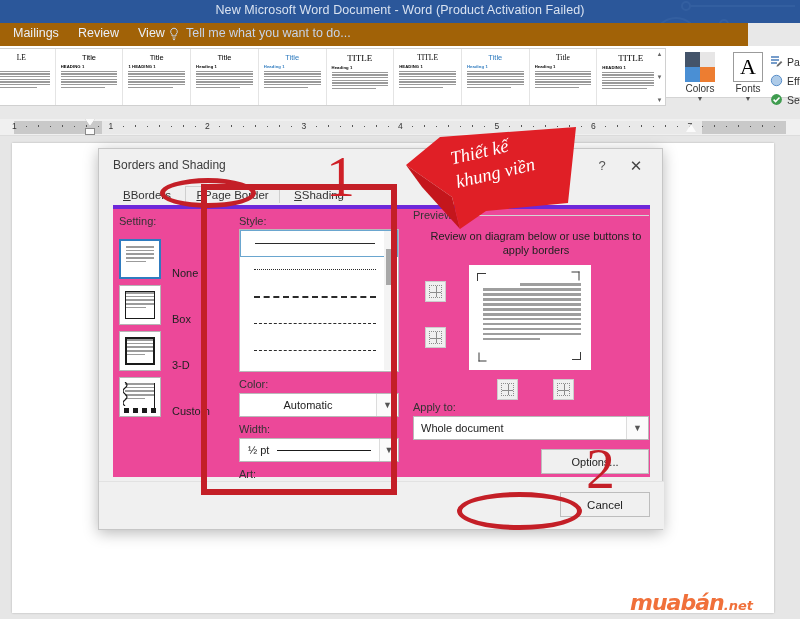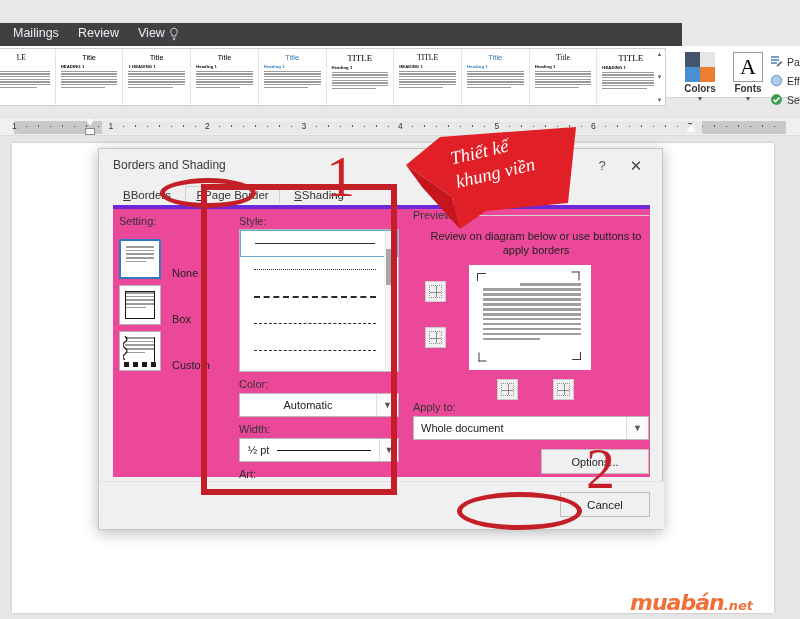--- a/index.html
+++ b/index.html
@@ -19,22 +19,22 @@
   .titlebar-text {
     position: absolute; left: 0; right: 0; top: 3px;
     text-align: center; color: #d9e2f0; font-size: 12.5px;
     letter-spacing: .1px; white-space: nowrap;
   }
   
   .deco { position: absolute; right: 0; top: 0; width: 210px; height: 72px; opacity: .55; }
 
   
   .tabstrip {
-    position: absolute; top: 23px; left: 0; width: 682px; height: 23px;
-    background: #404040; color: #fff; overflow: hidden; text-decoration: underline;
+    position: absolute; top: 23px; left: 0; width: 748px; height: 23px;
+    background: #a16207; color: #fff; overflow: hidden; text-decoration: underline;
   }
   .tabstrip .tab {
     position: absolute; top: 3px; font-size: 12.5px; color: #eaf0f9; white-space: nowrap;
   }
   .tab-mailings { left: 13px; }
   .tab-review   { left: 78px; }
   .tab-view     { left: 138px; }
   .tellme { position: absolute; left: 186px; top: 3px; font-size: 12.5px; color: #c7d4e9; white-space:nowrap;}
   .bulb { position: absolute; left: 168px; top: 4px; width: 12px; height: 14px; }
 
@@ -73,21 +73,21 @@
   .colors-btn { left: 676px; }
   .fonts-btn { left: 724px; }
   .swatch {
     width: 30px; height: 30px; margin: 2px auto 1px;
     display: grid; grid-template-columns: 1fr 1fr; grid-template-rows: 1fr 1fr;
   }
   .letterA {
     width: 30px; height: 30px; margin: 2px auto 1px; border: 1px solid #9b9b9b;
     background:#fff; font-family: "Liberation Serif", serif; font-size: 22px; line-height: 28px;
   }
-  .rb-label { font-size: 10px; color: #333; font-weight: bold; }
+  .rb-label { font-size: 10px; color: #333; }
   .rb-caret { font-size: 7px; color: #555; margin-top: 1px; }
 
   .right-cmds { position: absolute; left: 770px; top: 6px; width: 120px; }
   .rcmd { display: flex; align-items: center; gap: 4px; font-size: 10.5px; color: #303030; height: 19px; white-space: nowrap;}
   .rcmd .ic { width: 13px; height: 13px; flex: 0 0 13px; }
 
   .group-label {
     position: absolute; left: 0; top: 104px; width: 645px; text-align: center;
     font-size: 11px; color: #444;
   }
@@ -293,29 +293,44 @@
     position: absolute; left: 630px; top: 590px; font-size: 22px; font-weight: bold;
     color: #f0703a; letter-spacing: -1px; font-family: "DejaVu Sans", sans-serif; font-style: italic;
   }
   .watermark .net { font-size: 13px; font-weight: bold; color: #f0703a; letter-spacing: 0; }
 </style>
 </head>
 <body>
 
 <div id="app">
 
+  <div class="titlebar">
+    <svg class="deco" viewBox="0 0 210 72">
+      <g fill="none" stroke="#3b66a6" stroke-width="2">
+        <circle cx="86" cy="40" r="22"></circle>
+        <path d="M78 48 L96 30 M96 30 l-10 0 M96 30 l0 10"></path>
+        <path d="M100 6 H205"></path>
+          <circle cx="96" cy="6" r="4" fill="#2b579a"></circle>
+        <path d="M140 24 H210"></path>
+          <circle cx="134" cy="24" r="4" fill="#2b579a"></circle>
+        <path d="M148 60 q10 -12 24 -12 H210"></path>
+      </g>
+    </svg>
+    <div class="titlebar-text">New Microsoft Word Document - Word (Product Activation Failed)</div>
+  </div>
 
   <div class="tabstrip">
     <div class="tab tab-mailings">Mailings</div>
     <div class="tab tab-review">Review</div>
     <div class="tab tab-view">View</div>
     <svg class="bulb" viewBox="0 0 12 14">
       <path d="M6 1.2a3.4 3.4 0 0 0-2 6.1v1.6h4V7.3A3.4 3.4 0 0 0 6 1.2z" fill="none" stroke="#c7d4e9" stroke-width="1"></path>
       <path d="M4.6 11h2.8M5 12.6h2" stroke="#c7d4e9" stroke-width="1"></path>
     </svg>
+    <div class="tellme">Tell me what you want to do...</div>
   </div>
 
   <div class="ribbon">
     <div class="gallery" id="gallery">
         <div class="gcard">
           <div class="gtitle" style="font-family: &quot;Liberation Serif&quot;, serif;">LE</div>
           <div class="gsub">G 1</div>
           <div class="glines">
             <div class="gline"></div>
             <div class="gline"></div>
@@ -607,20 +622,32 @@
                 <div class="tl"></div>
                 <div class="tl"></div>
                 <div class="tl"></div>
                 <div class="tl" style="width: 70%;"></div>
               </div>
             </div>
             <div class="set-name">Box</div>
           </div>
           <div class="set-item">
             <div class="set-thumb">
+              <div style="position: absolute; inset: 5px; border: 2.6px solid rgb(26, 26, 26);">
+                <div class="tl"></div>
+                <div class="tl"></div>
+                <div class="tl"></div>
+                <div class="tl"></div>
+                <div class="tl" style="width: 70%;"></div>
+              </div>
+            </div>
+            <div class="set-name">3-D</div>
+          </div>
+          <div class="set-item">
+            <div class="set-thumb">
               <div style="position: absolute; inset: 5px; border-right: 1.4px solid rgb(26, 26, 26);">
                 <div class="tl"></div>
                 <div class="tl"></div>
                 <div class="tl"></div>
                 <div class="tl"></div>
                 <div class="tl" style="width: 70%;"></div>
               </div>
               <div style="position: absolute; left: 3px; top: 4px; bottom: 9px; width: 7px;"><svg width="7" height="24" viewBox="0 0 7 24">
                   <path d="M2 0 q4 3 0 6 q-4 3 0 6 q4 3 0 6 q-4 3 0 6" fill="none" stroke="#1a1a1a" stroke-width="1.2"></path>
                 </svg></div>

